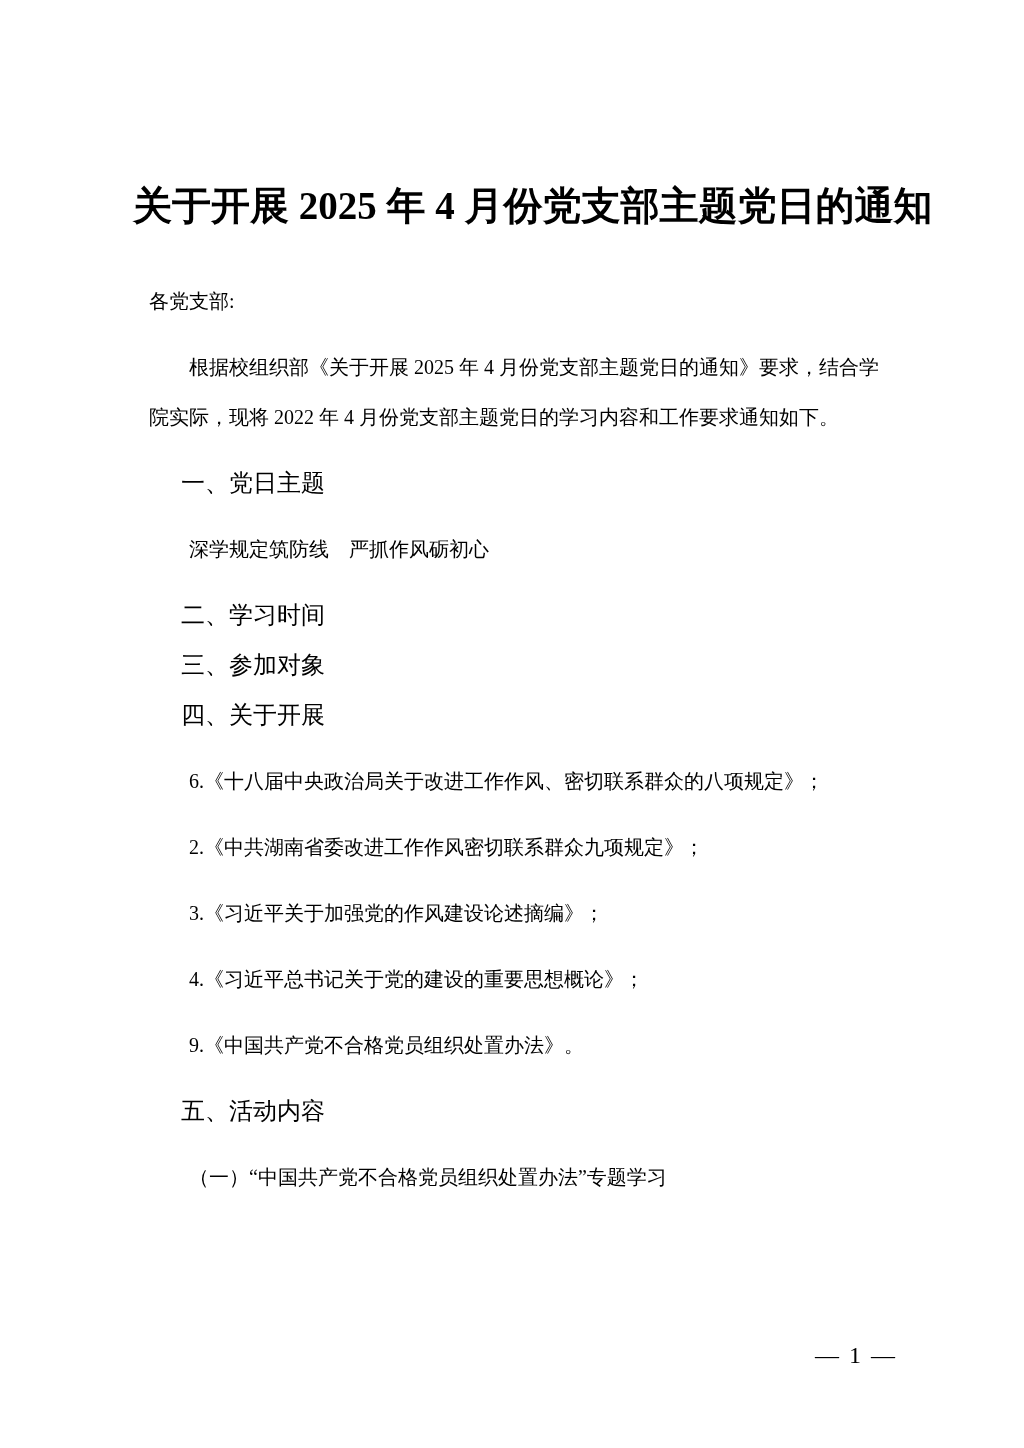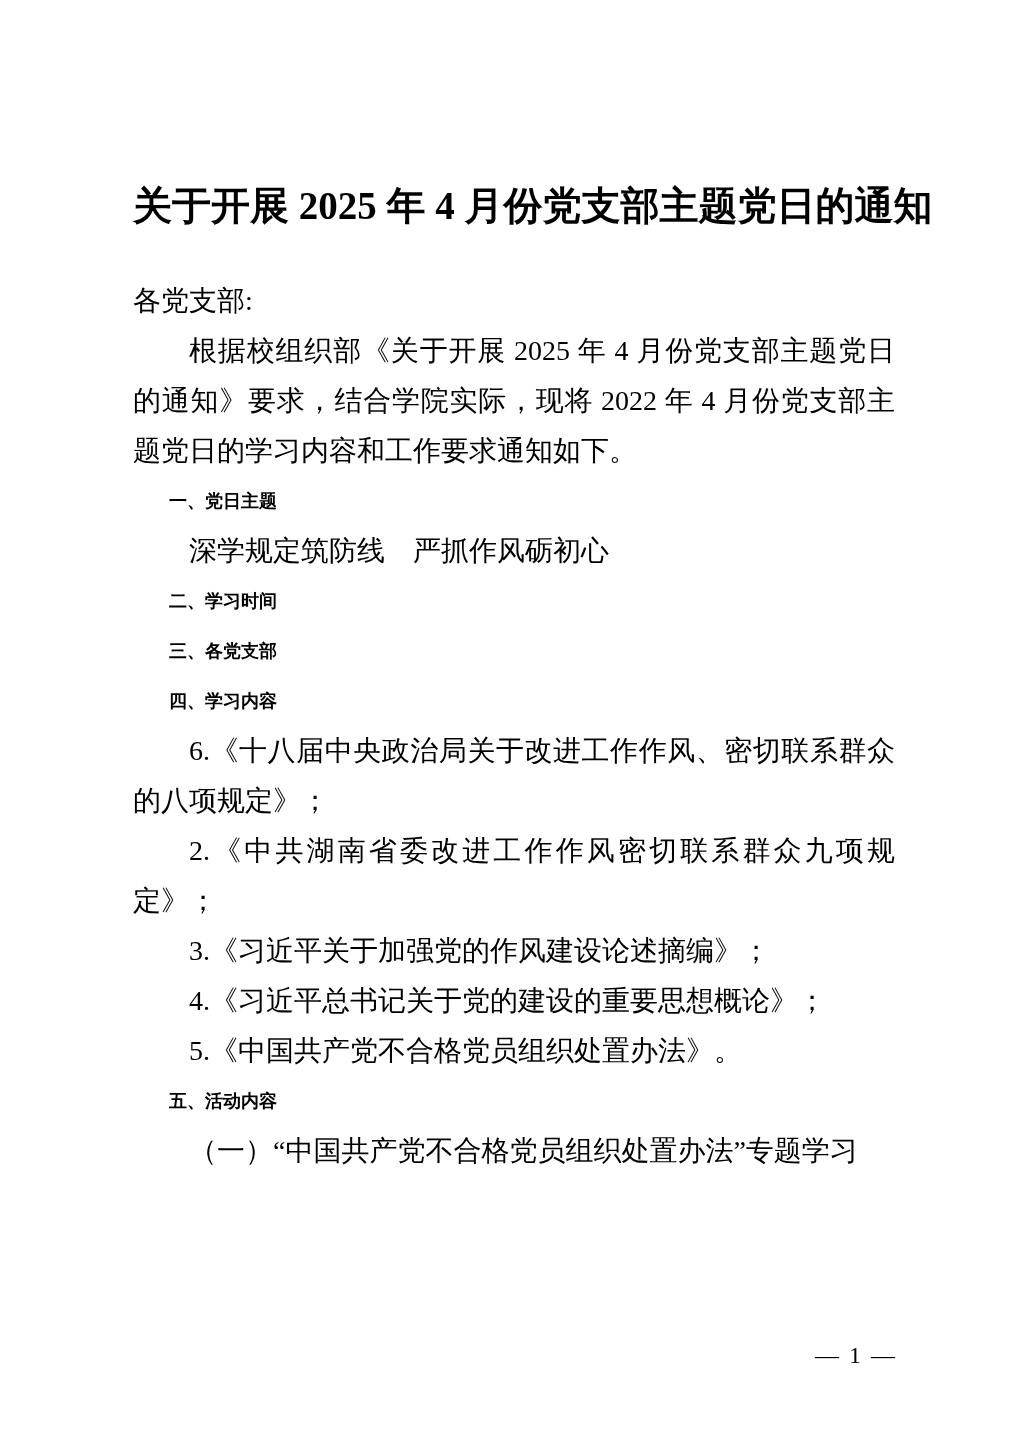--- a/index.html
+++ b/index.html
@@ -33,35 +33,35 @@
     margin: 0 0 42px 0;
     font-family: "Liberation Serif", serif;
     font-weight: 700;
     font-size: 39px;
     line-height: 56px;
     text-align: center;
     white-space: nowrap;
     letter-spacing: 0;
   }
   p {
-    margin: 0;
+    margin: 16px;
     font-family: "Liberation Serif", serif;
-    font-size: 28px;
+    font-size: 20px;
     line-height: 50px;
     text-align: justify;
     text-justify: inter-ideograph;
   }
   p.indent {
     text-indent: 2em;
   }
   h2.section-heading {
     margin: 0;
     font-family: "Liberation Sans", sans-serif;
-    font-weight: 700;
-    font-size: 18px;
+    font-weight: 400;
+    font-size: 24px;
     line-height: 50px;
     text-indent: 2em;
   }
   .page-number {
     position: absolute;
     top: 1340px;
     right: 127px;
     font-family: "Liberation Serif", serif;
     font-size: 24px;
     line-height: 30px;
@@ -79,28 +79,28 @@
 
     <p>各党支部:</p>
 
     <p class="indent">根据校组织部《关于开展 2025 年 4 月份党支部主题党日的通知》要求，结合学院实际，现将 2022 年 4 月份党支部主题党日的学习内容和工作要求通知如下。</p>
 
     <h2 class="section-heading">一、党日主题</h2>
     <p class="indent">深学规定筑防线　严抓作风砺初心</p>
 
     <h2 class="section-heading">二、学习时间</h2>
 
-    <h2 class="section-heading">三、各党支部</h2>
+    <h2 class="section-heading">三、参加对象</h2>
 
-    <h2 class="section-heading">四、学习内容</h2>
+    <h2 class="section-heading">四、关于开展</h2>
     <p class="indent">6.《十八届中央政治局关于改进工作作风、密切联系群众的八项规定》；</p>
     <p class="indent">2.《中共湖南省委改进工作作风密切联系群众九项规定》；</p>
     <p class="indent">3.《习近平关于加强党的作风建设论述摘编》；</p>
     <p class="indent">4.《习近平总书记关于党的建设的重要思想概论》；</p>
-    <p class="indent">5.《中国共产党不合格党员组织处置办法》。</p>
+    <p class="indent">9.《中国共产党不合格党员组织处置办法》。</p>
 
     <h2 class="section-heading">五、活动内容</h2>
     <p class="indent">（一）“中国共产党不合格党员组织处置办法”专题学习</p>
 
   </div>
 
   <div class="page-number">— 1 —</div>
 </div>
 
 </body></html>

